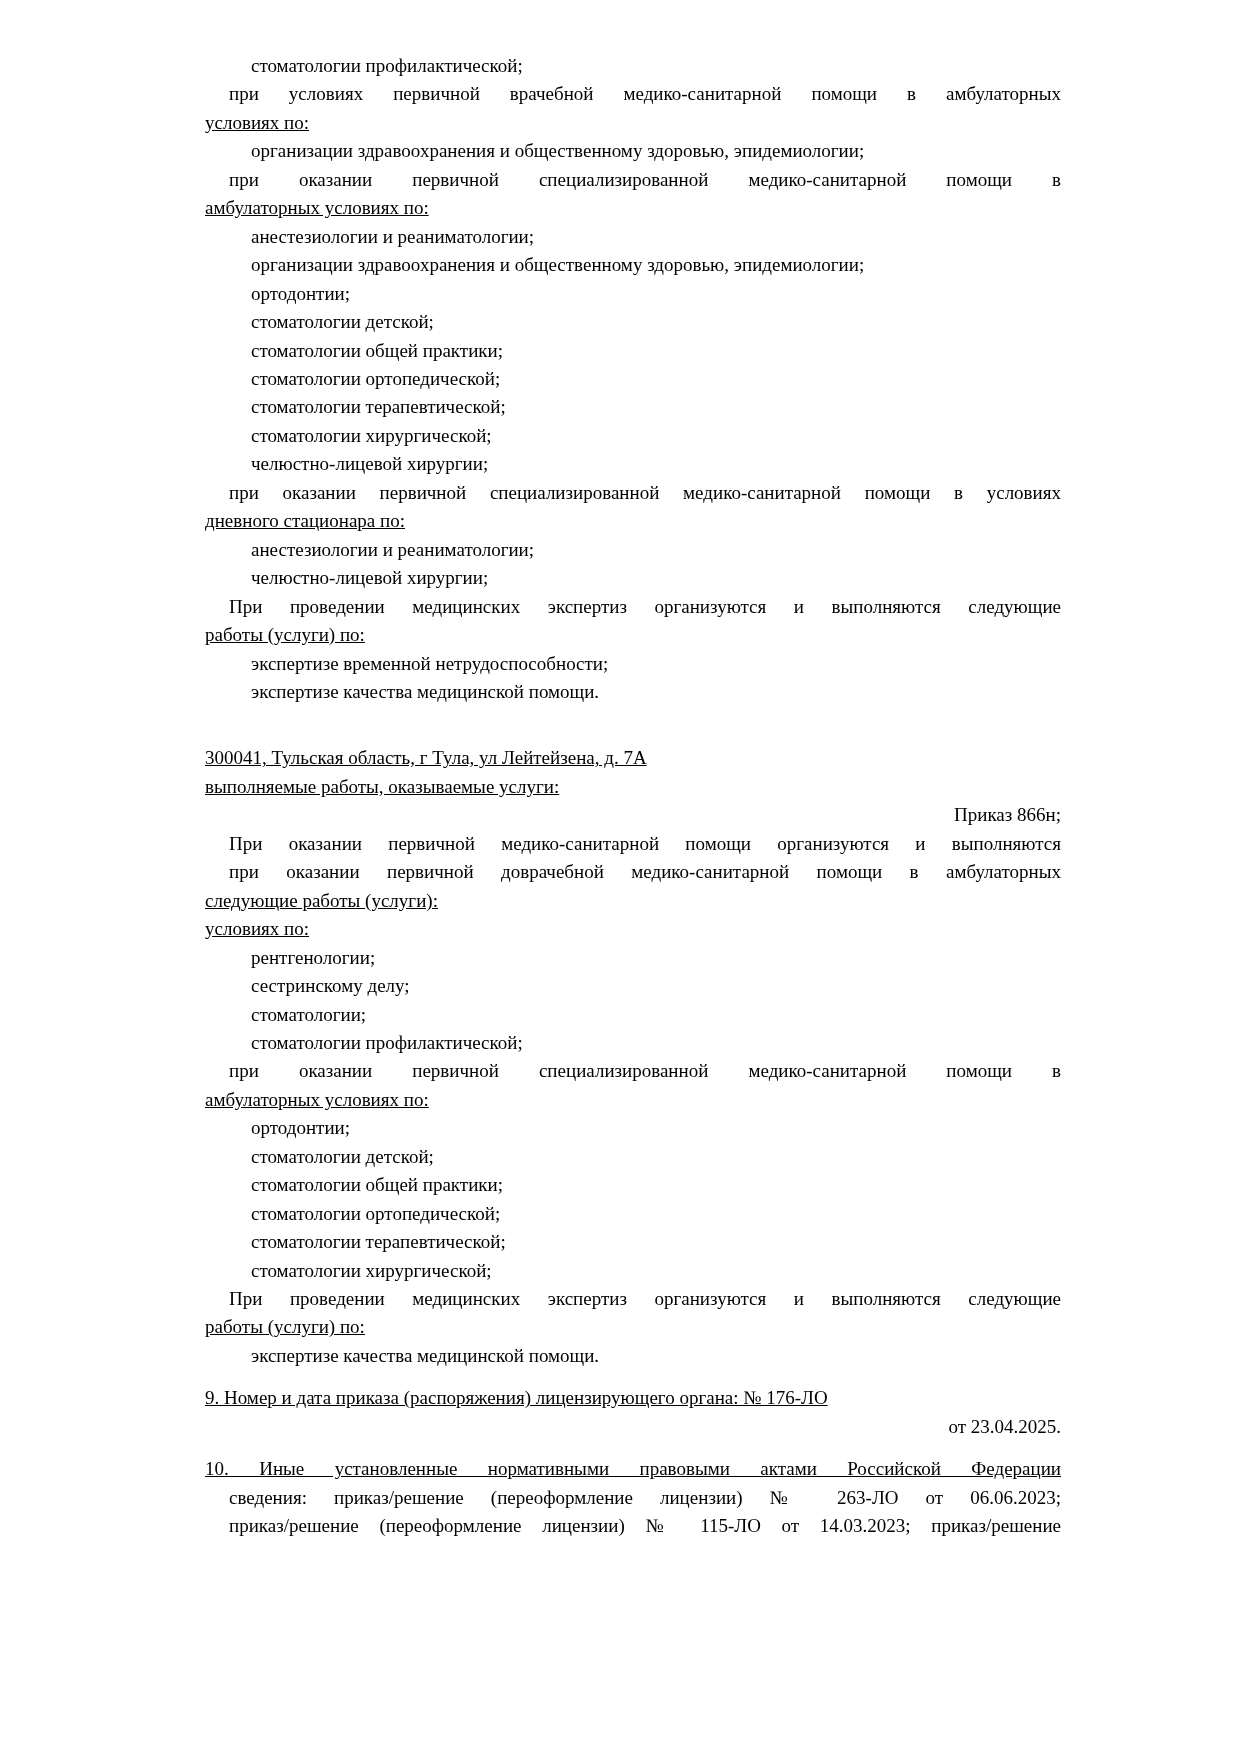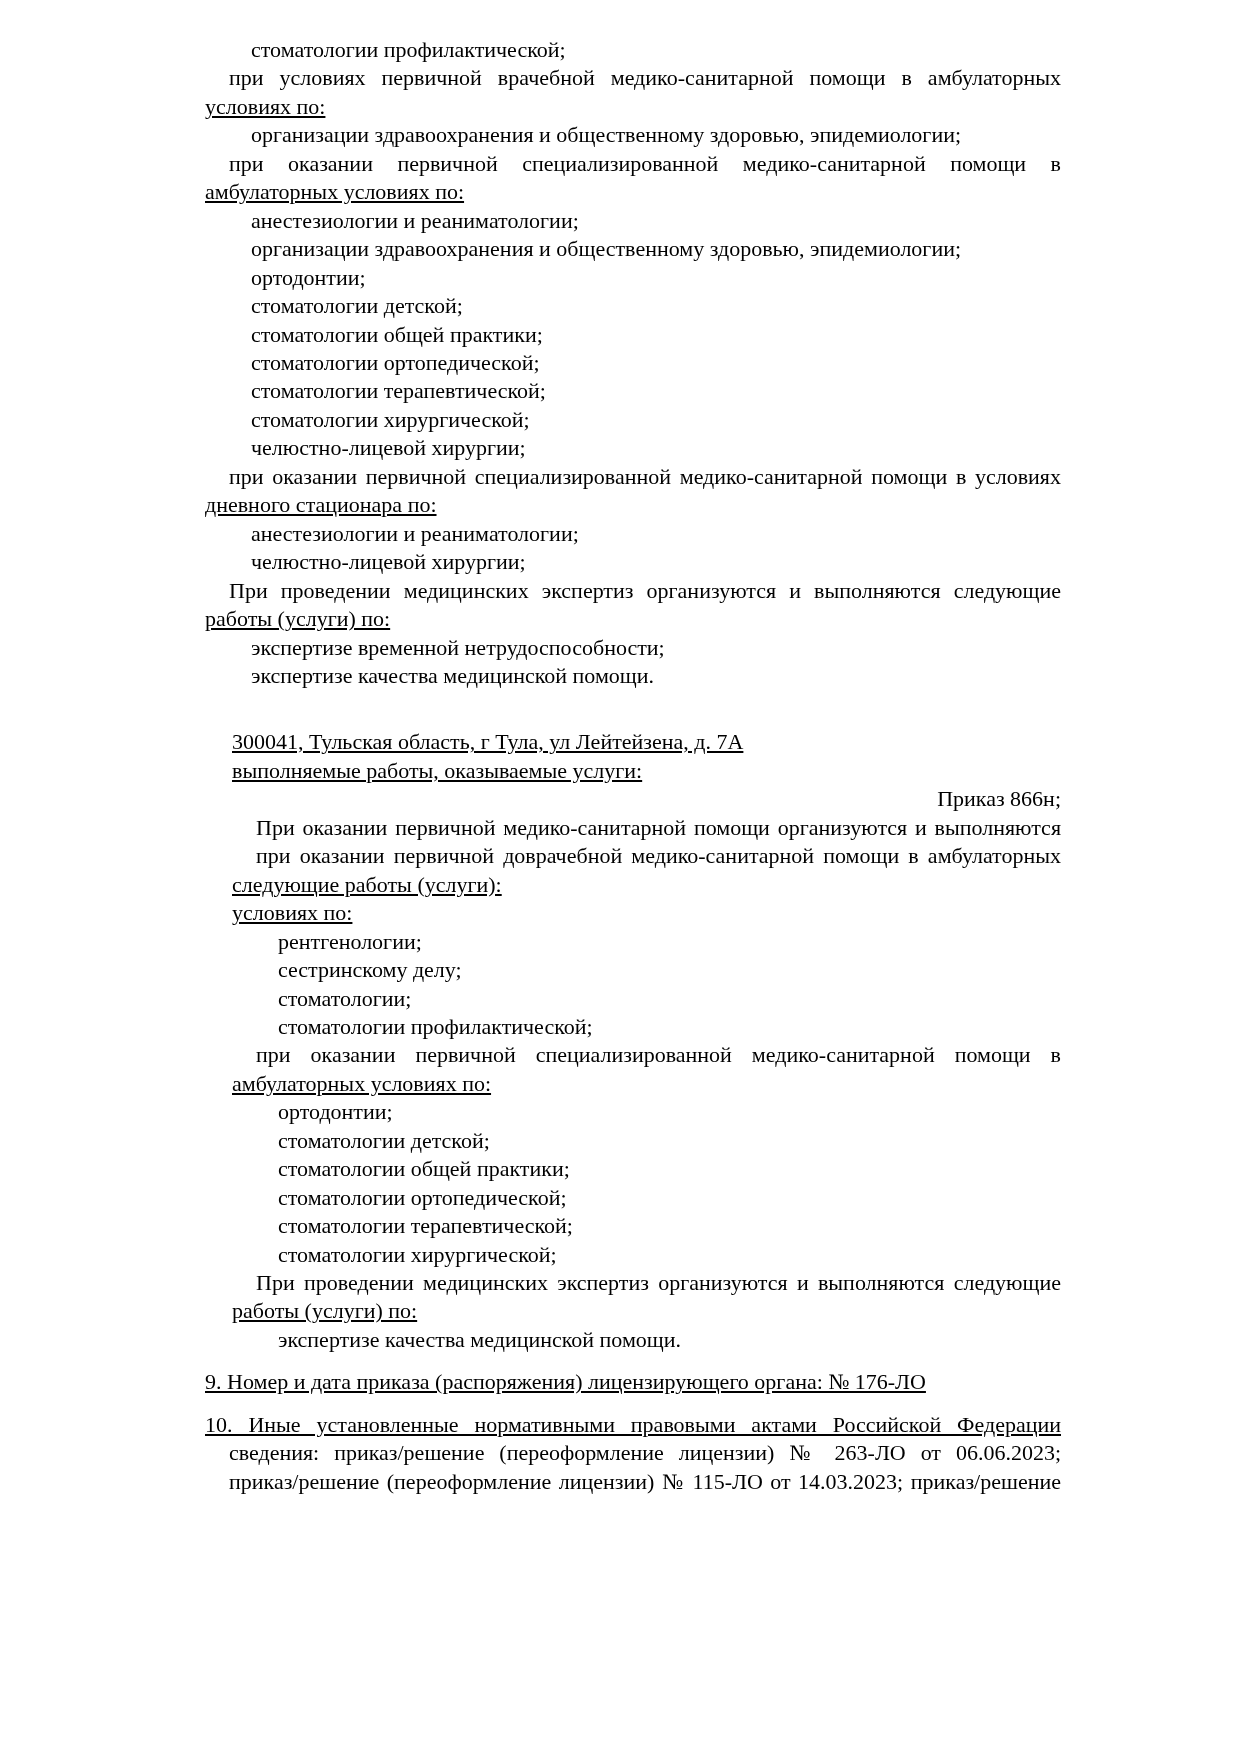--- a/index.html
+++ b/index.html
@@ -8,27 +8,27 @@
     height: 1754px;
     background: #ffffff;
     color: #000000;
     font-family: "Liberation Serif", "DejaVu Serif", serif;
     position: relative;
     overflow: hidden;
   }
   .content {
     position: absolute;
     left: 205px;
-    top: 36px;
+    top: 52px;
     width: 856px;
-    font-size: 22px;
+    font-size: 19px;
     line-height: 28.45px;
   }
   .section { margin: 0; }
-  .gap-large  { margin-top: 38px; margin-left: 27px; }
+  .gap-large  { margin-top: 38px; }
   .gap-medium { margin-top: 14px; }
   .gap-small  { margin-top: 14px; }
   .line { white-space: nowrap; }
   .line.just {
     white-space: normal;
     text-align: justify;
     text-align-last: justify;
   }
   .ind0 { padding-left: 0; text-decoration: underline; }
   .ind1 { padding-left: 24px; text-align: right; }
@@ -82,19 +82,20 @@
       <div class="line ind2">стоматологии общей практики;</div>
       <div class="line ind2">стоматологии ортопедической;</div>
       <div class="line ind2">стоматологии терапевтической;</div>
       <div class="line ind2">стоматологии хирургической;</div>
       <div class="line ind1 just">При проведении медицинских экспертиз организуются и выполняются следующие</div>
       <div class="line ind0">работы (услуги) по:</div>
       <div class="line ind2">экспертизе качества медицинской помощи.</div>
     </div>
   <div class="section gap-medium">
       <div class="line ind0">9. Номер и дата приказа (распоряжения) лицензирующего органа: № 176-ЛО</div>
+      <div class="line ind1">от 23.04.2025.</div>
     </div>
   <div class="section gap-small">
       <div class="line ind0 just">10. Иные установленные нормативными правовыми актами Российской Федерации</div>
       <div class="line ind1 just">сведения: приказ/решение (переоформление лицензии) № 263-ЛО от 06.06.2023;</div>
       <div class="line ind1 just">приказ/решение (переоформление лицензии) № 115-ЛО от 14.03.2023; приказ/решение</div>
     </div>
 </div>
 
 </body></html>

